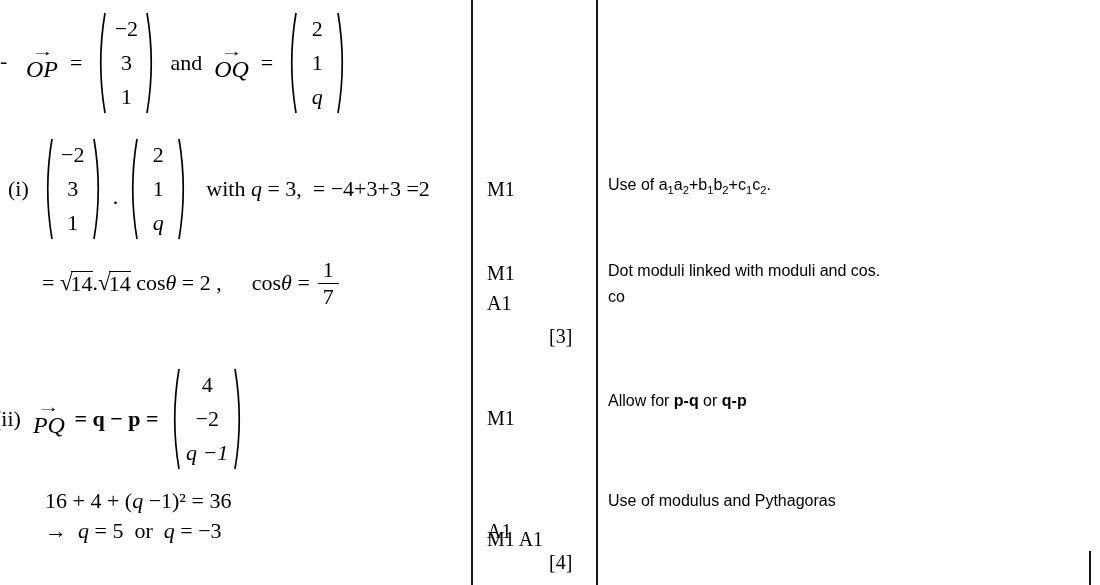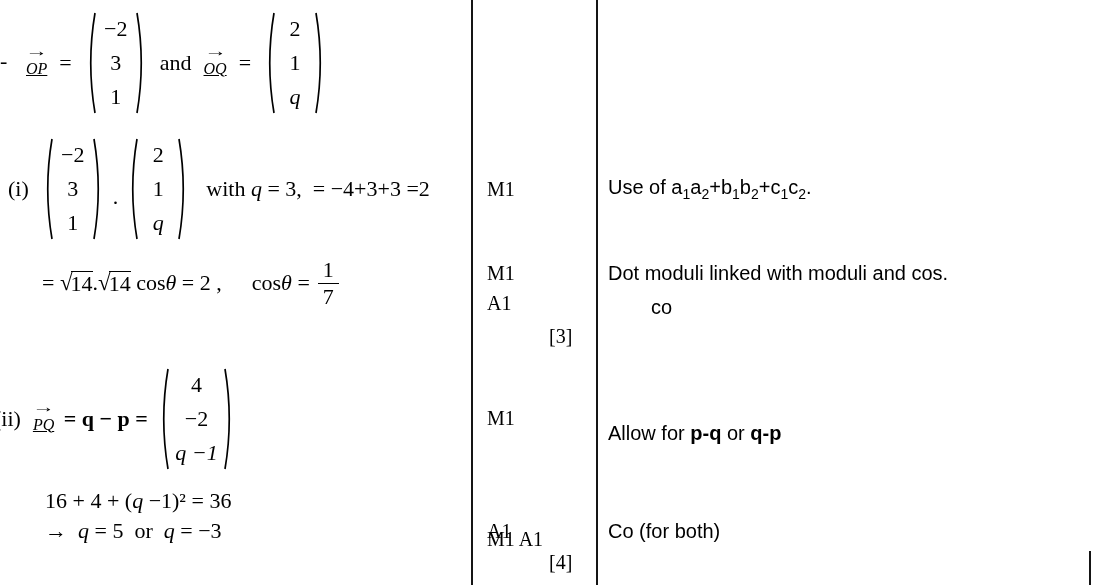--- a/index.html
+++ b/index.html
@@ -23,38 +23,38 @@
 
   
   .colvec { display: inline-flex; align-items: center; }
   .col { display: inline-flex; flex-direction: column; justify-content: center; padding: 0 5px; }
   .cell { line-height: 34px; text-align: center; min-width: 28px; }
   .paren-svg { display: block; }
 
   
   .overvec { display: inline-flex; flex-direction: column; align-items: center; line-height: 1; }
   .overvec .arr { font-size: 15px; height: 11px; line-height: 11px; transform: scaleX(1.5); font-style: normal; }
-  .overvec .base { font-size: 16px; font-style: italic; line-height: 24px; text-decoration: underline; }
+  .overvec .base { font-size: 24px; font-style: italic; line-height: 24px; }
 
   
   .frac { display: inline-flex; flex-direction: column; align-items: center; margin-left: 8px; }
   .frac .num { border-bottom: 1.6px solid #000; padding: 0 5px; line-height: 26px; }
   .frac .den { line-height: 26px; }
 
   
   .sqrt { display: inline-flex; align-items: flex-start; }
   .sqrt .sign { font-size: 23px; line-height: 26px; }
   .sqrt .rad { border-top: 1.6px solid #000; margin-left: -2px; line-height: 24px; margin-top: 1px; }
 
   .dotsep { transform: translateY(8px); padding: 0 2px; }
   .spacer28 { display: inline-block; width: 30px; }
 
   
   .mark { position: absolute; font-size: 20px; font-family: "Liberation Serif", "DejaVu Serif", serif; white-space: pre; }
-  .comment { position: absolute; font-size: 20px; font-family: "Liberation Sans", "DejaVu Sans", sans-serif; white-space: pre; }
+  .comment { position: absolute; font-size: 16px; font-family: "Liberation Sans", "DejaVu Sans", sans-serif; white-space: pre; }
   .comment sub { font-size: 0.7em; }
 </style>
 </head>
 <body>
 
 <div class="page">
 
   <div class="vrule" style="left:471px;"></div>
   <div class="vrule" style="left:596px;"></div>
   <div class="tick" style="left:1089px; top:551px; height:34px;"></div>
@@ -187,19 +187,19 @@
   <div class="mark" style="left:487px; top:292px;">A1</div>
   <div class="mark" style="left:549px; top:325px;">[3]</div>
   <div class="mark" style="left:487px; top:407px;">M1</div>
   <div class="mark" style="left:487px; top:492px;margin-top:36px;">M1 A1</div>
   <div class="mark" style="left:487px; top:520px;">A1</div>
   <div class="mark" style="left:549px; top:551px;">[4]</div>
 
   <div class="comment" style="left:608px; top:176px;"><span>Use of a</span><sub>1</sub><span>a</span><sub>2</sub><span>+b</span><sub>1</sub><span>b</span><sub>2</sub><span>+c</span><sub>1</sub><span>c</span><sub>2</sub><span>.</span></div>
 
   <div class="comment" style="left:608px; top:262px;">Dot moduli linked with moduli and cos.</div>
-  <div class="comment" style="left:608px; top:296px;margin-left:43px;">co</div>
-
-  <div class="comment" style="left:608px; top:422px;"><span>Allow for </span><span class="b">p-q</span><span> or </span><span class="b">q-p</span></div>
-
-  <div class="comment" style="left:608px; top:520px;">Co (for both)</div>
+  <div class="comment" style="left:608px; top:288px;">co</div>
+
+  <div class="comment" style="left:608px; top:392px;"><span>Allow for </span><span class="b">p-q</span><span> or </span><span class="b">q-p</span></div>
+
+  <div class="comment" style="left:608px; top:492px;">Use of modulus and Pythagoras</div>
 
 </div>
 
 </body></html>

